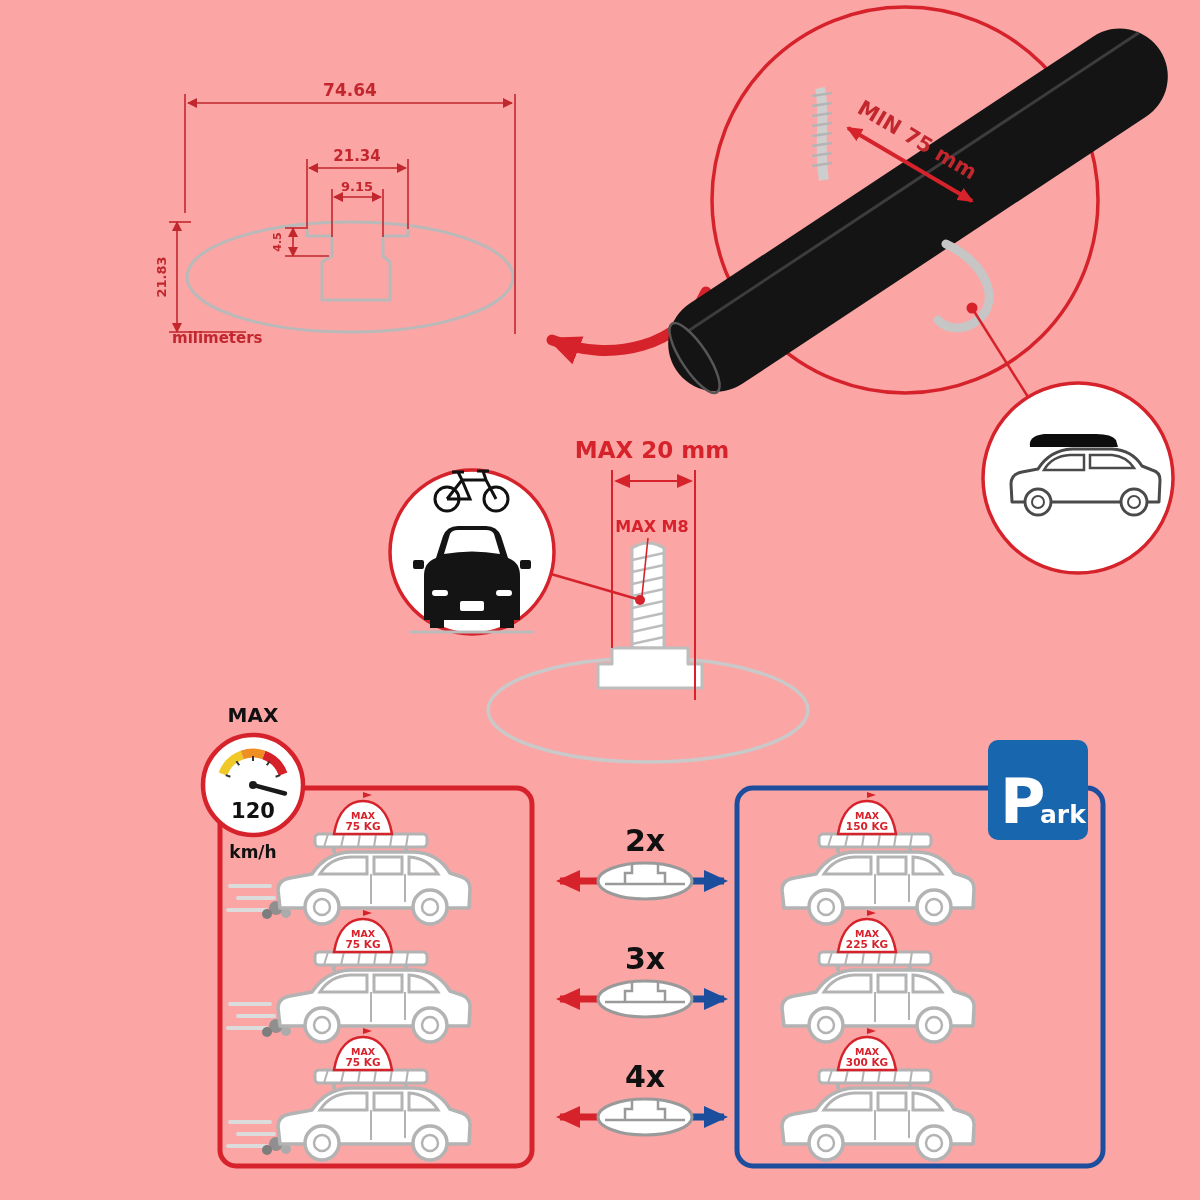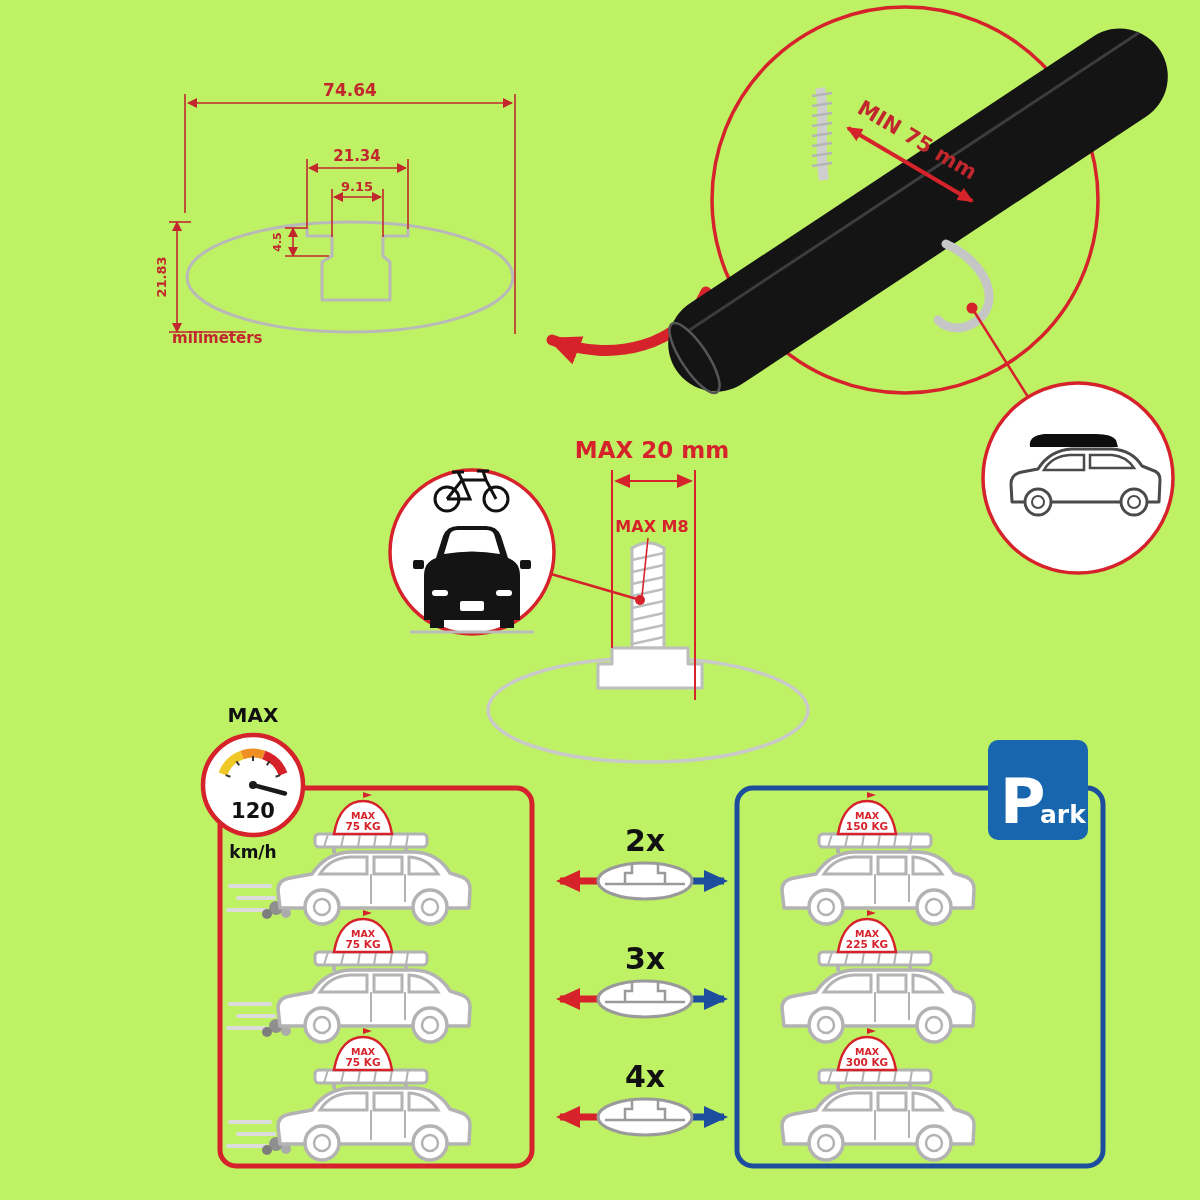--- a/index.html
+++ b/index.html
@@ -1,16 +1,16 @@
 <!DOCTYPE html>
 <html><head>
 <meta charset="utf-8">
 <style>
   html,body{margin:0;padding:0;background:#fff;}
-  #canvas{position:relative;width:1200px;height:1200px;background:#bef264;overflow:hidden;}
+  #canvas{position:relative;width:1200px;height:1200px;background:#fca5a5;overflow:hidden;}
   svg{display:block;}
   text{font-family:"DejaVu Sans","Liberation Sans",sans-serif;}
   .dimtxt{fill:#c1272d;font-weight:700;}
   .redtxt{fill:#d6232b;font-weight:700;}
   .blktxt{fill:#111111;font-weight:700;}
   .whitetxt{fill:#ffffff;font-weight:700;}
   .tagtxt{fill:#d6232b;font-weight:700;}
 </style>
 </head>
 <body>

